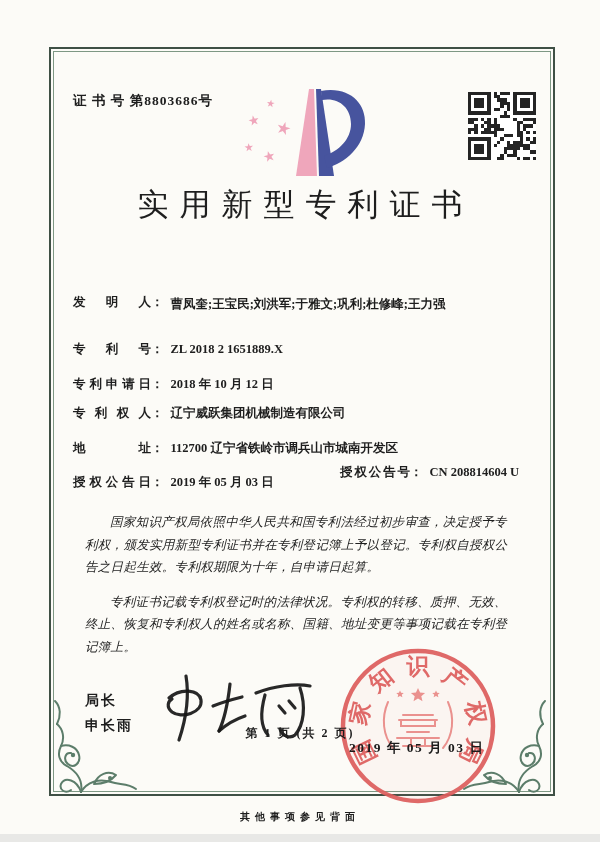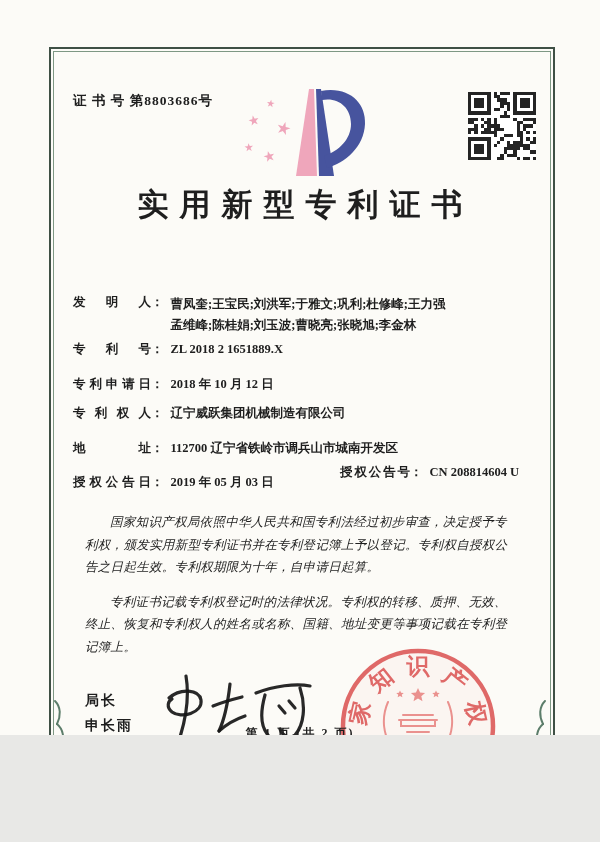--- a/index.html
+++ b/index.html
@@ -1,23 +1,23 @@
 <!DOCTYPE html>
 <html style="--seal_red: #dd5f5e; --seal_light: #e98a87; --accent_pink: #efa6bb; --accent_blue: #47549e; --border_green: #3f5045; --flourish_green: #5c7d6a; --ink: #1e1e1e;"><head>
 <meta charset="utf-8">
 <style>
   html,body{margin:0;padding:0;background:#e8e8e6;}
-  .page{position:relative;width:600px;height:735px;margin:0 auto;background:#fcfbf7;
+  .page{position:relative;width:600px;height:834px;margin:0 auto;background:#fcfbf7;
         font-family:"Liberation Serif", serif;color:var(--ink,#1e1e1e);overflow:hidden;}
   .frame{position:absolute;left:49px;top:47px;width:502px;height:745px;
          border:2.5px solid var(--border_green,#3f5045);}
   .frame-inner{position:absolute;inset:2px;border:1px solid #7e9884;}
   .cert-no{position:absolute;left:73px;top:92px;font-size:13.5px;font-weight:600;letter-spacing:1px;}
   .title{position:absolute;left:0;top:184px;width:100%;text-align:center;
-         font-size:31px;font-weight:700;letter-spacing:11px;text-indent:11px;}
+         font-size:31px;font-weight:400;letter-spacing:11px;text-indent:11px;}
   .frow{position:absolute;left:73px;font-size:12.5px;font-weight:700;white-space:nowrap;}
   .flabel{display:inline-block;width:78px;text-align:justify;text-align-last:justify;}
   .fvalue{margin-left:7px;}
   .fvalue-block{display:inline-block;vertical-align:top;margin-left:7px;line-height:21px;}
   .body-text{position:absolute;left:73px;top:499px;width:458px;font-size:12.5px;
              font-style:italic;font-weight:500;line-height:22.5px;letter-spacing:0.3px;}
   .body-text p{margin:12px;text-indent:2em;}
   .signer-title{position:absolute;left:85px;top:692px;font-size:14px;font-weight:700;letter-spacing:2px;}
   .signer-name{position:absolute;left:85px;top:717px;font-size:14px;font-weight:700;letter-spacing:2px;}
   .sig{position:absolute;left:150px;top:668px;width:180px;height:88px;z-index:2;}
@@ -209,21 +209,21 @@
       <rect x="15" y="20" width="1" height="1"></rect>
       <rect x="17" y="20" width="1" height="1"></rect>
       <rect x="18" y="20" width="1" height="1"></rect>
       <rect x="20" y="20" width="1" height="1"></rect>
     </svg>
 
   <div class="title">实用新型专利证书</div>
 
 
   <div class="frow" style="top:294px">
-    <span class="flabel">发明人</span><span>：</span><span class="fvalue-block"><div>曹凤奎;王宝民;刘洪军;于雅文;巩利;杜修峰;王力强</div><div>孟维峰;陈桂娟;刘玉波;曹晓亮;张晓旭;李金林</div></span>
+    <span class="flabel">发明人</span><span>：</span><span class="fvalue-block"><div>曹凤奎;王宝民;刘洪军;于雅文;巩利;杜修峰;王力强</div></span>
   </div>
 
   <div class="frow" style="top:341px">
     <span class="flabel">专利号</span><span>：</span><span class="fvalue">ZL 2018 2 1651889.X</span>
   </div>
 
   <div class="frow" style="top:376px">
     <span class="flabel">专利申请日</span><span>：</span><span class="fvalue">2018 年 10 月 12 日</span>
   </div>
 

